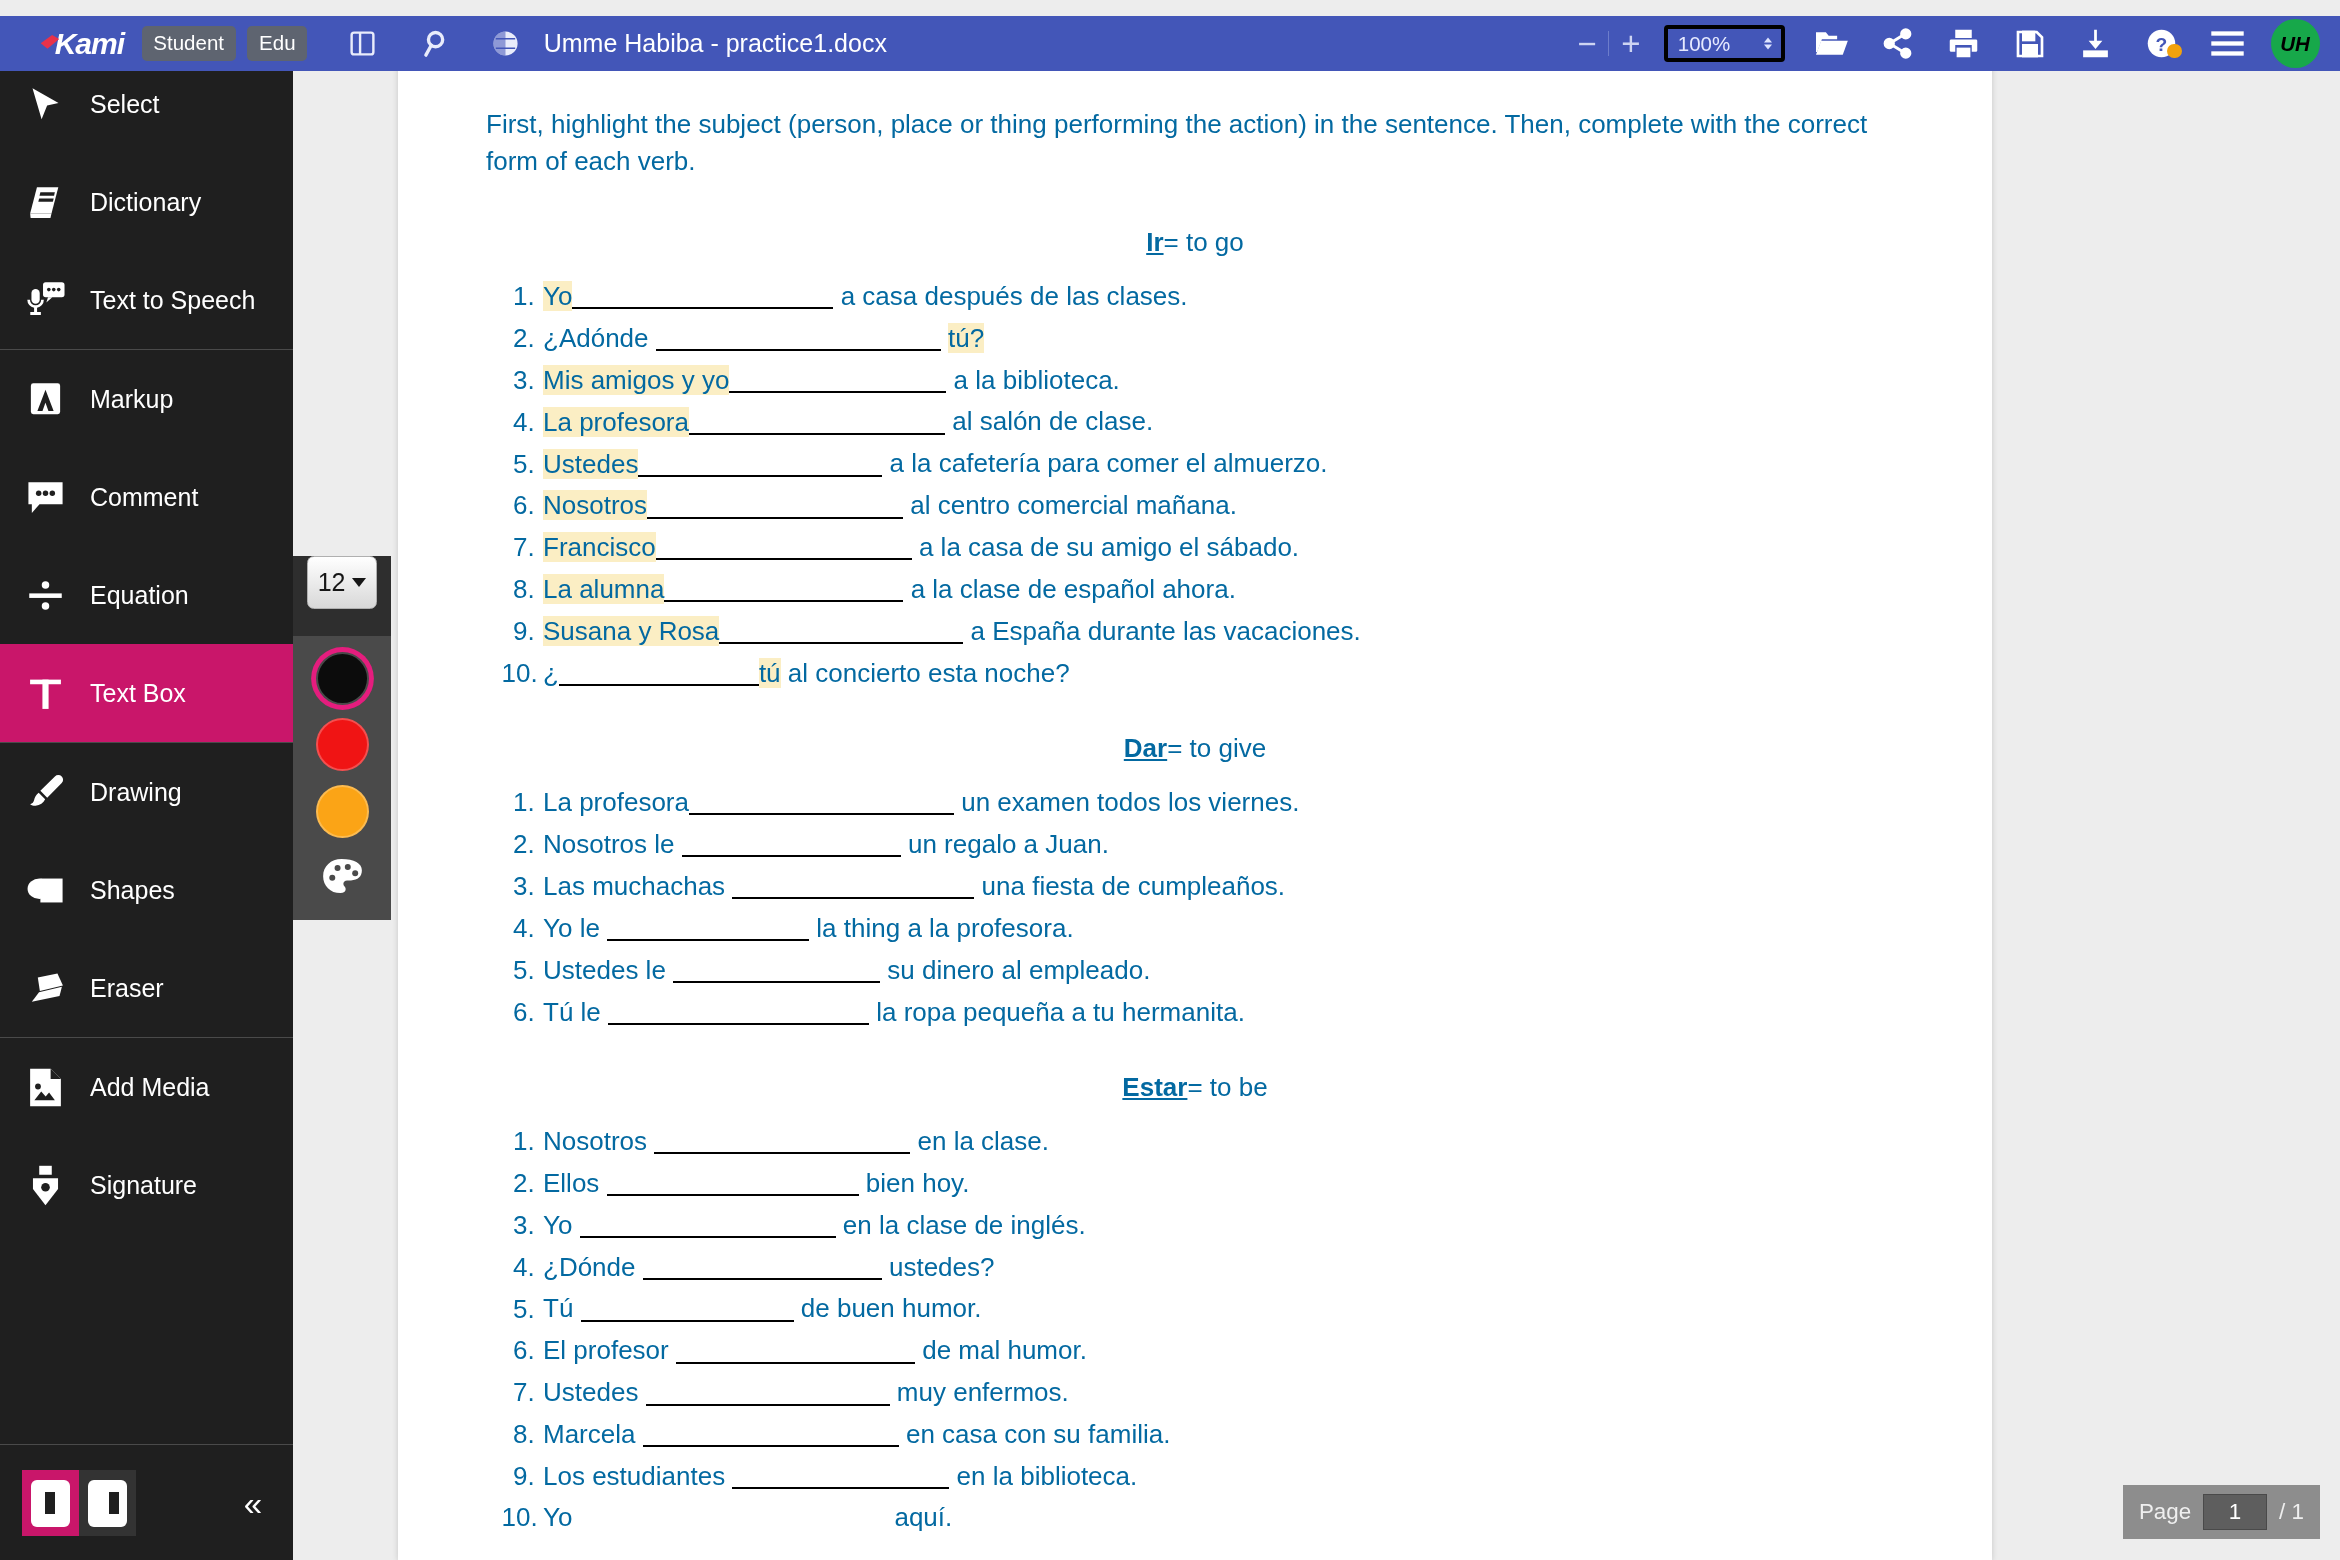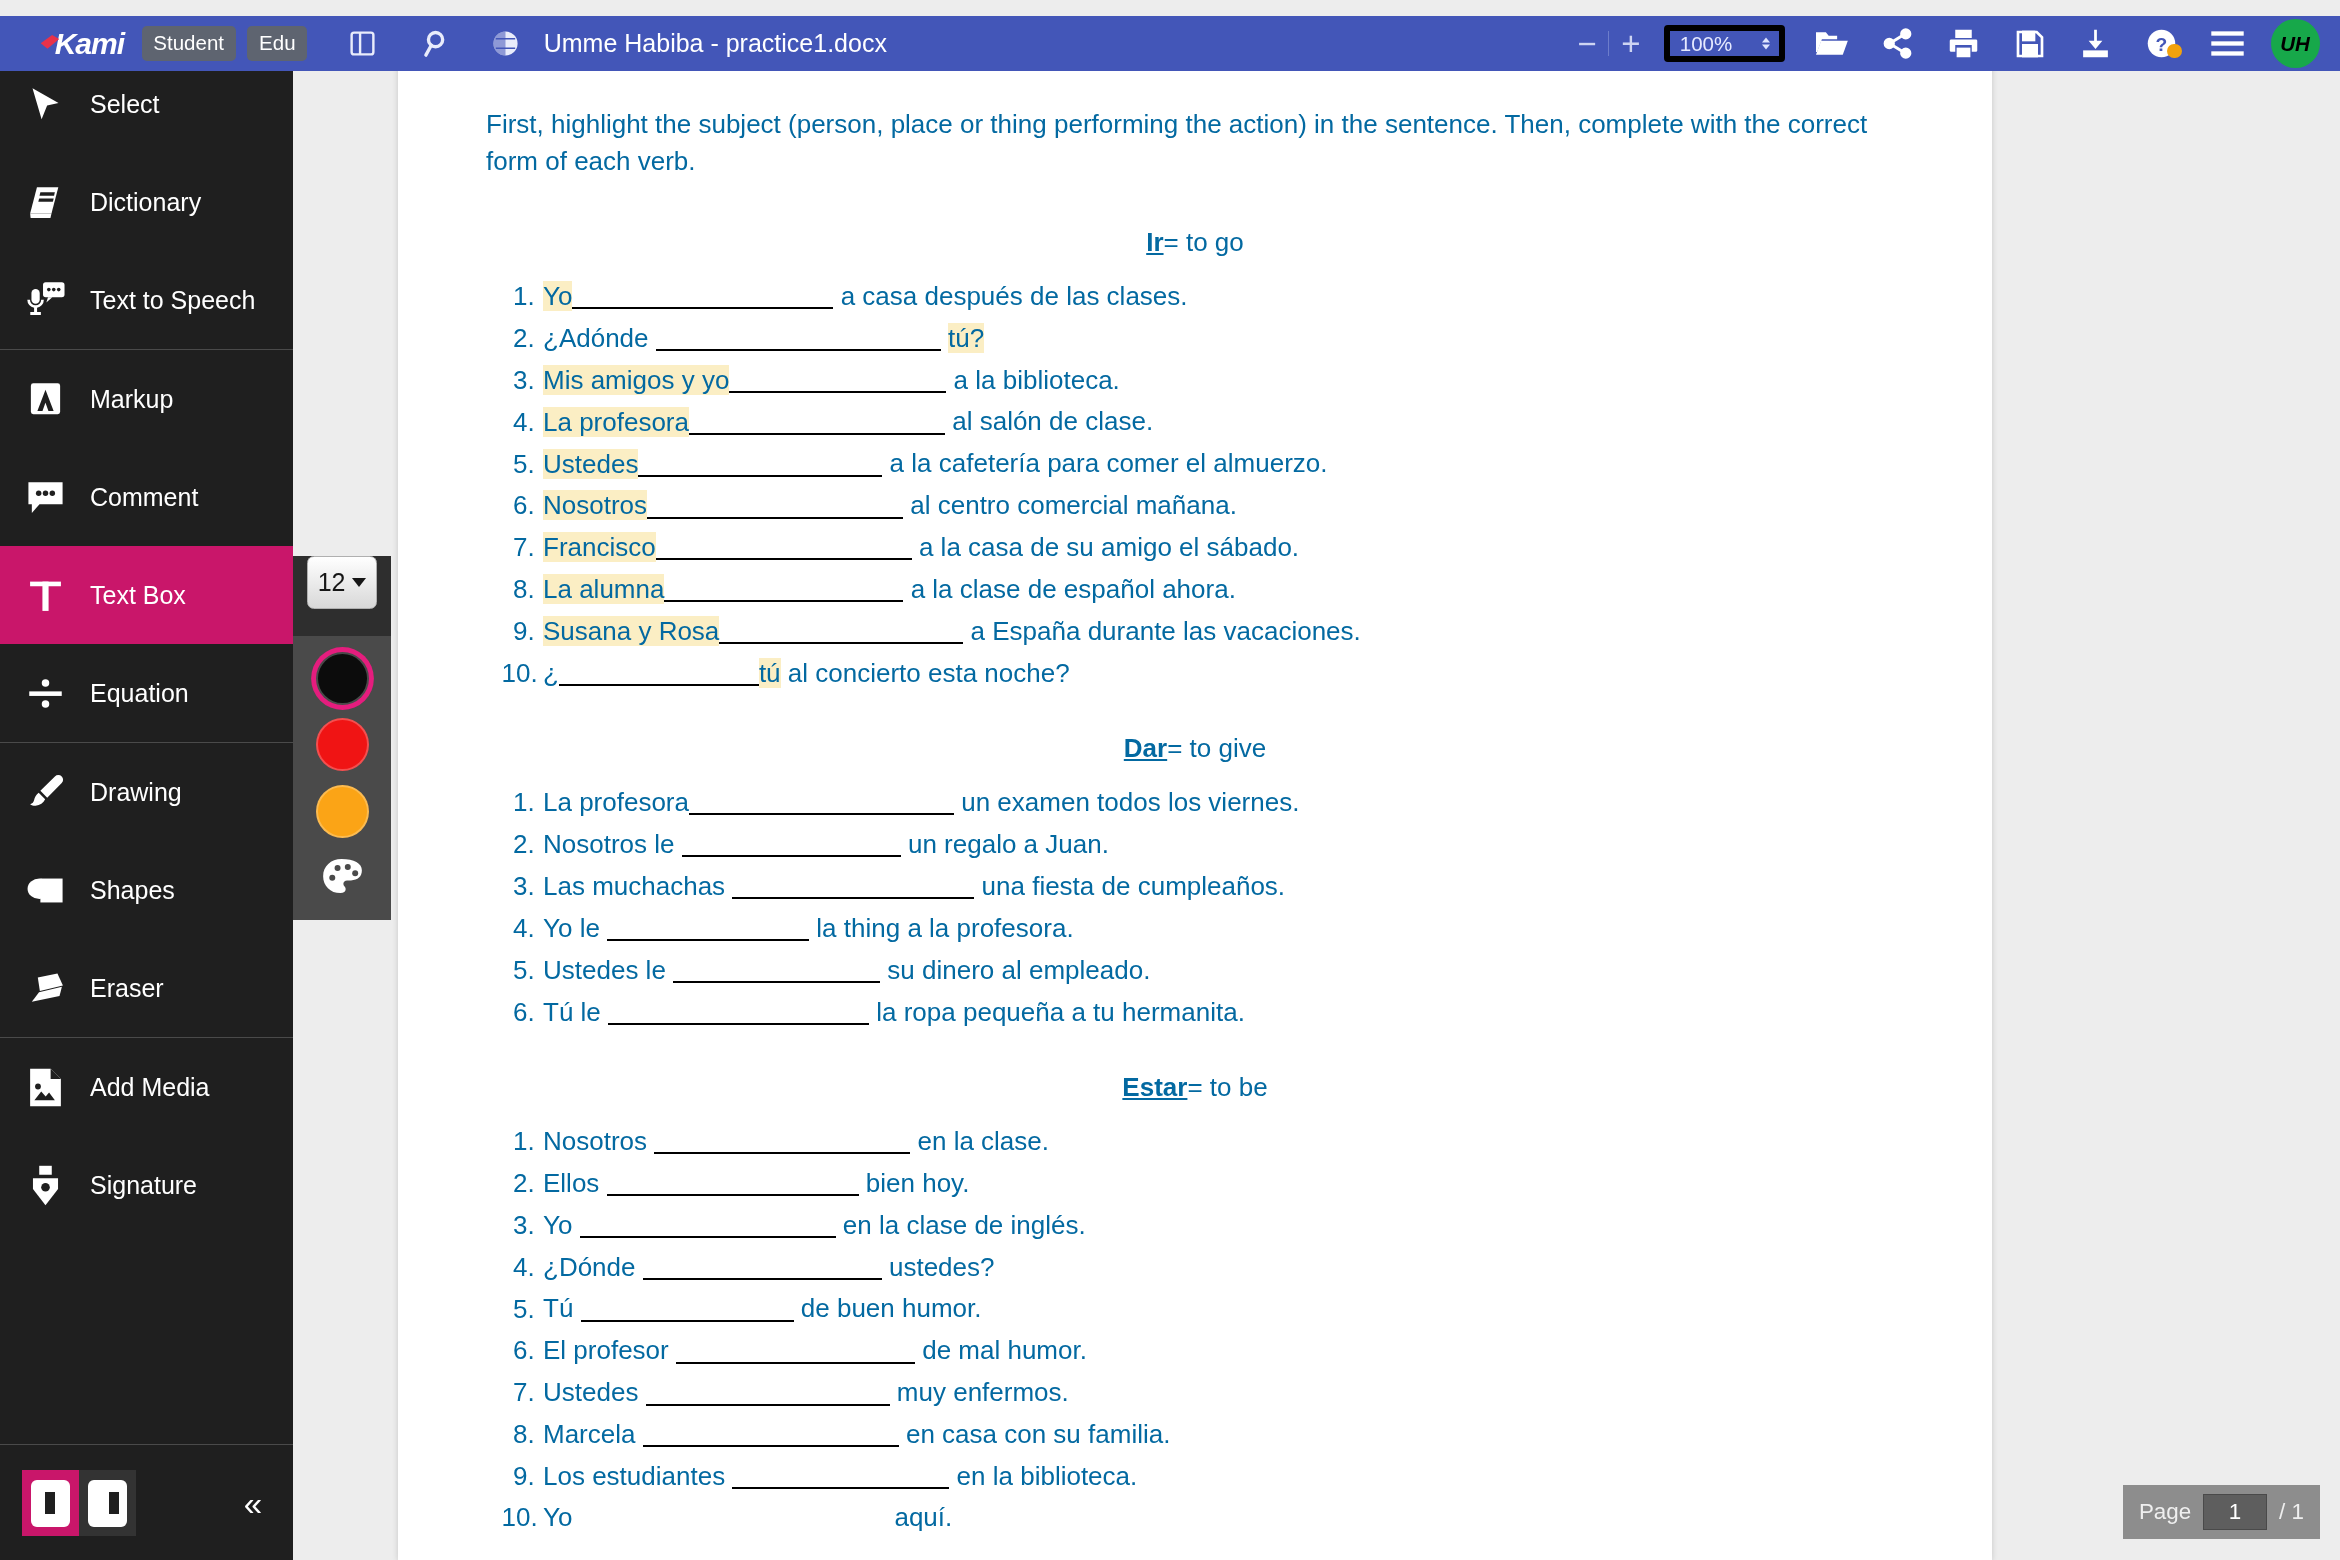--- a/index.html
+++ b/index.html
@@ -47,21 +47,21 @@
     display: flex; align-items: center; gap: 0px;
   }
   .zoom-btn {
     color: #cdd4f2; font-size: 33px; width: 43px; height: 43px;
     display: flex; align-items: center; justify-content: center; cursor: pointer;
     font-weight: 300;
   }
   .zoom-sep { width: 1px; height: 25px; background: #6d7dcb; }
   .zoom-select {
     margin-left: 11.7px; width: 121px; height: 37px;
-    border: 6px solid #000000; border-radius: 3.9px;
+    border: 4px solid #000000; border-radius: 3.9px;
     color: #e6eaff; font-size: 20.5px;
     display: flex; align-items: center; padding: 0 7.8px 0 9.8px;
     position: relative; cursor: pointer; background: transparent;
   }
   .zoom-select .spin { position: absolute; right: 8.8px; top: 50%; transform: translateY(-50%);
     display: flex; flex-direction: column; gap: 2.9px; }
   .zoom-select .spin i {
     width: 0; height: 0; border-left: 4.9px solid transparent; border-right: 4.9px solid transparent;
   }
   .zoom-select .spin i.up { border-bottom: 5.9px solid #dfe5ff; }
@@ -343,39 +343,39 @@
         <svg width="41" height="39" viewBox="0 0 24 22" fill="#fff">
           <path d="M2 2h20v13H8.5L4 20v-5H2z"></path>
           <circle cx="8" cy="8.5" r="1.6" fill="#1f1f1f"></circle>
             <circle cx="12" cy="8.5" r="1.6" fill="#1f1f1f"></circle>
             <circle cx="16" cy="8.5" r="1.6" fill="#1f1f1f"></circle>
         </svg>
       </span>
       <span class="lbl">Comment</span>
     </div>
 
-    <div class="tool active">
-      <span class="ico">
-        <svg width="37" height="39" viewBox="0 0 24 24" fill="#fff">
-          <rect x="2" y="3" width="20" height="3"></rect>
-            <rect x="10" y="3" width="4" height="19"></rect>
-        </svg>
-      </span>
-      <span class="lbl">Text Box</span>
-    </div>
-
     <div class="tool">
       <span class="ico">
         <svg width="39" height="39" viewBox="0 0 24 24" fill="#fff">
           <circle cx="12" cy="5.5" r="2.3"></circle>
             <rect x="2" y="10.7" width="20" height="2.8"></rect>
             <circle cx="12" cy="18.5" r="2.3"></circle>
         </svg>
       </span>
       <span class="lbl">Equation</span>
+    </div>
+
+    <div class="tool active">
+      <span class="ico">
+        <svg width="37" height="39" viewBox="0 0 24 24" fill="#fff">
+          <rect x="2" y="3" width="20" height="3"></rect>
+            <rect x="10" y="3" width="4" height="19"></rect>
+        </svg>
+      </span>
+      <span class="lbl">Text Box</span>
     </div>
 
     <div class="divider"></div>
 
     <div class="tool">
       <span class="ico">
         <svg width="41" height="41" viewBox="0 0 24 24" fill="#fff">
           <path d="M21.5 2.6a2.8 2.8 0 0 0-4 0L9 11l4 4 8.5-8.5a2.8 2.8 0 0 0 0-3.9z"></path>
           <path d="M8 12.2l3.8 3.8c-1 2.2-3 3.6-5.6 3.8-1 .1-2.2-.2-3.2-.9 1.4-.3 2-1.2 2.3-2.3.4-1.7 1.3-3.4 2.7-4.4z"></path>
         </svg>

